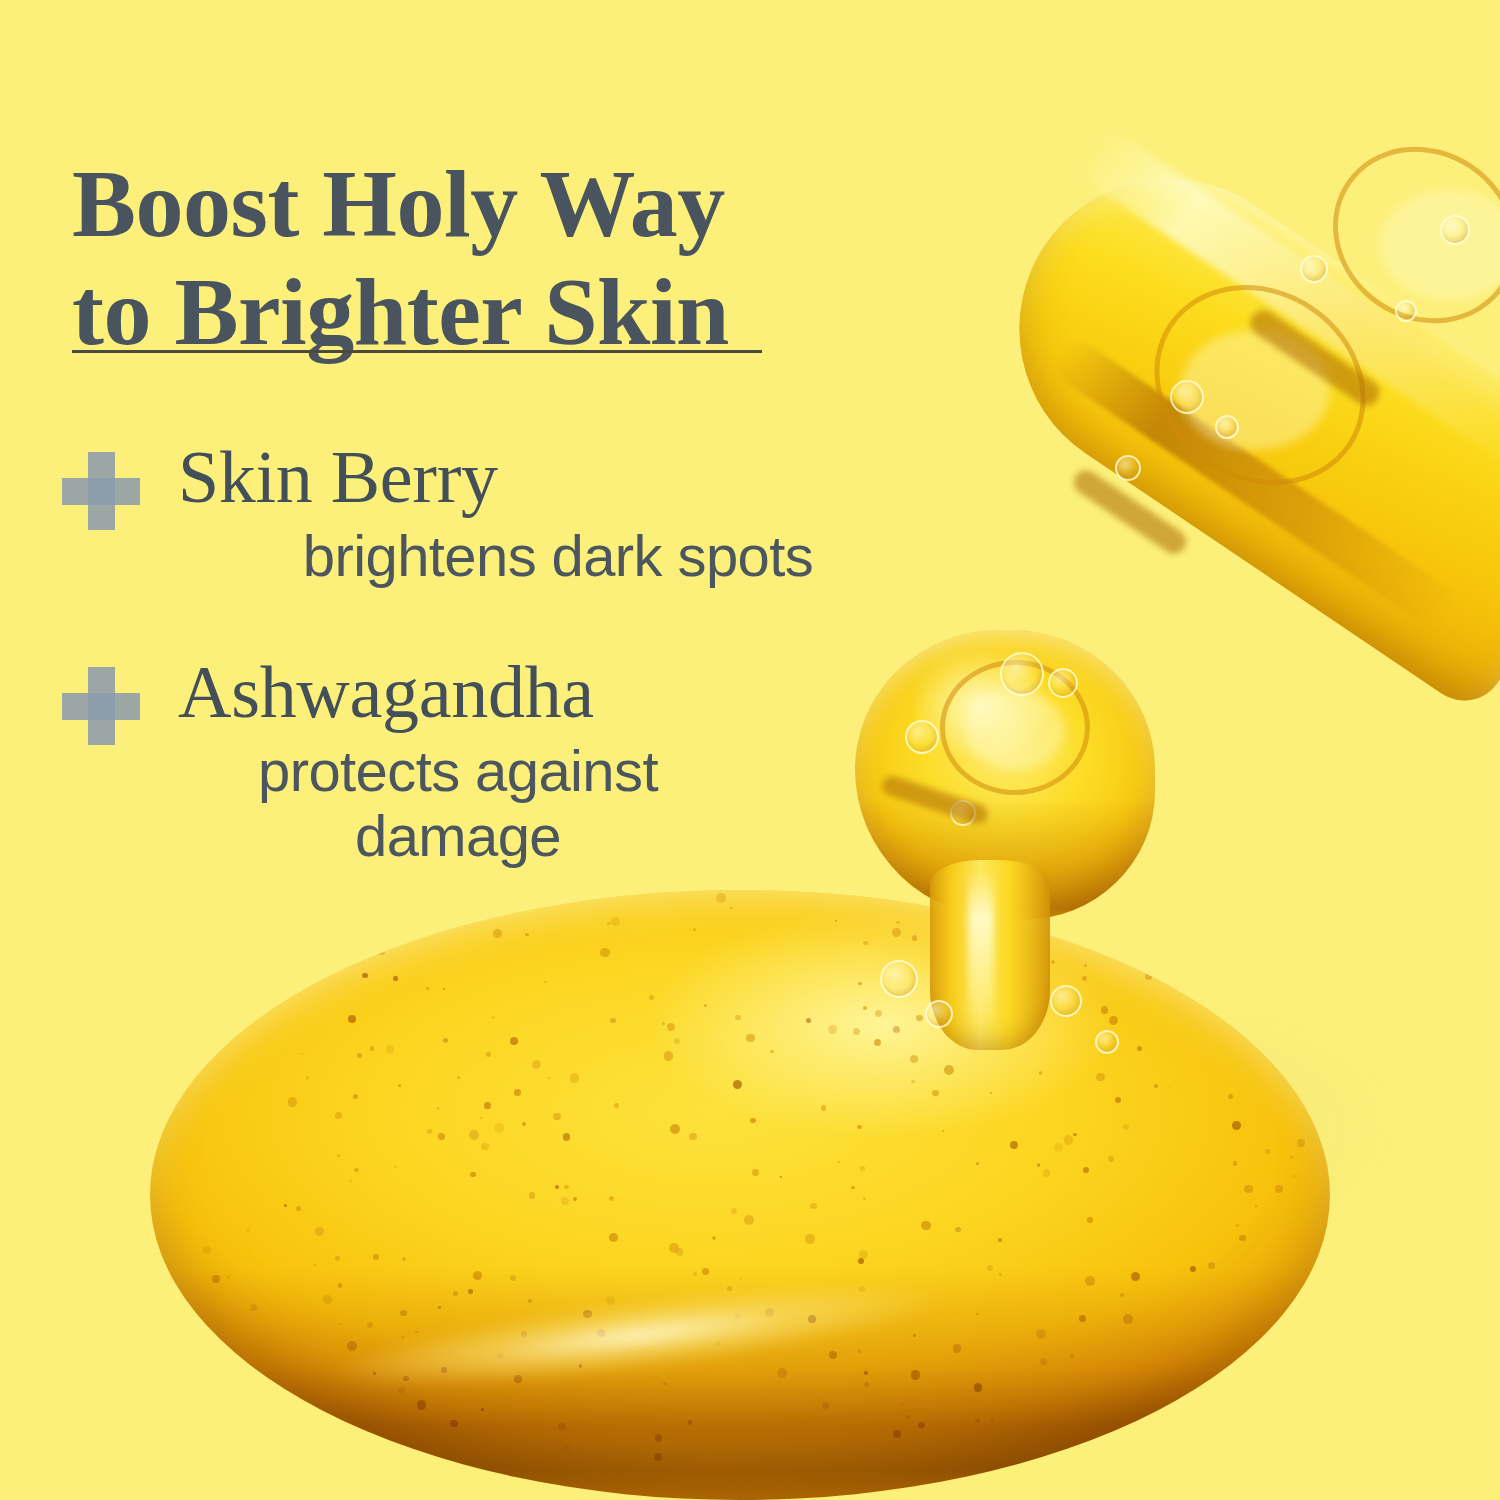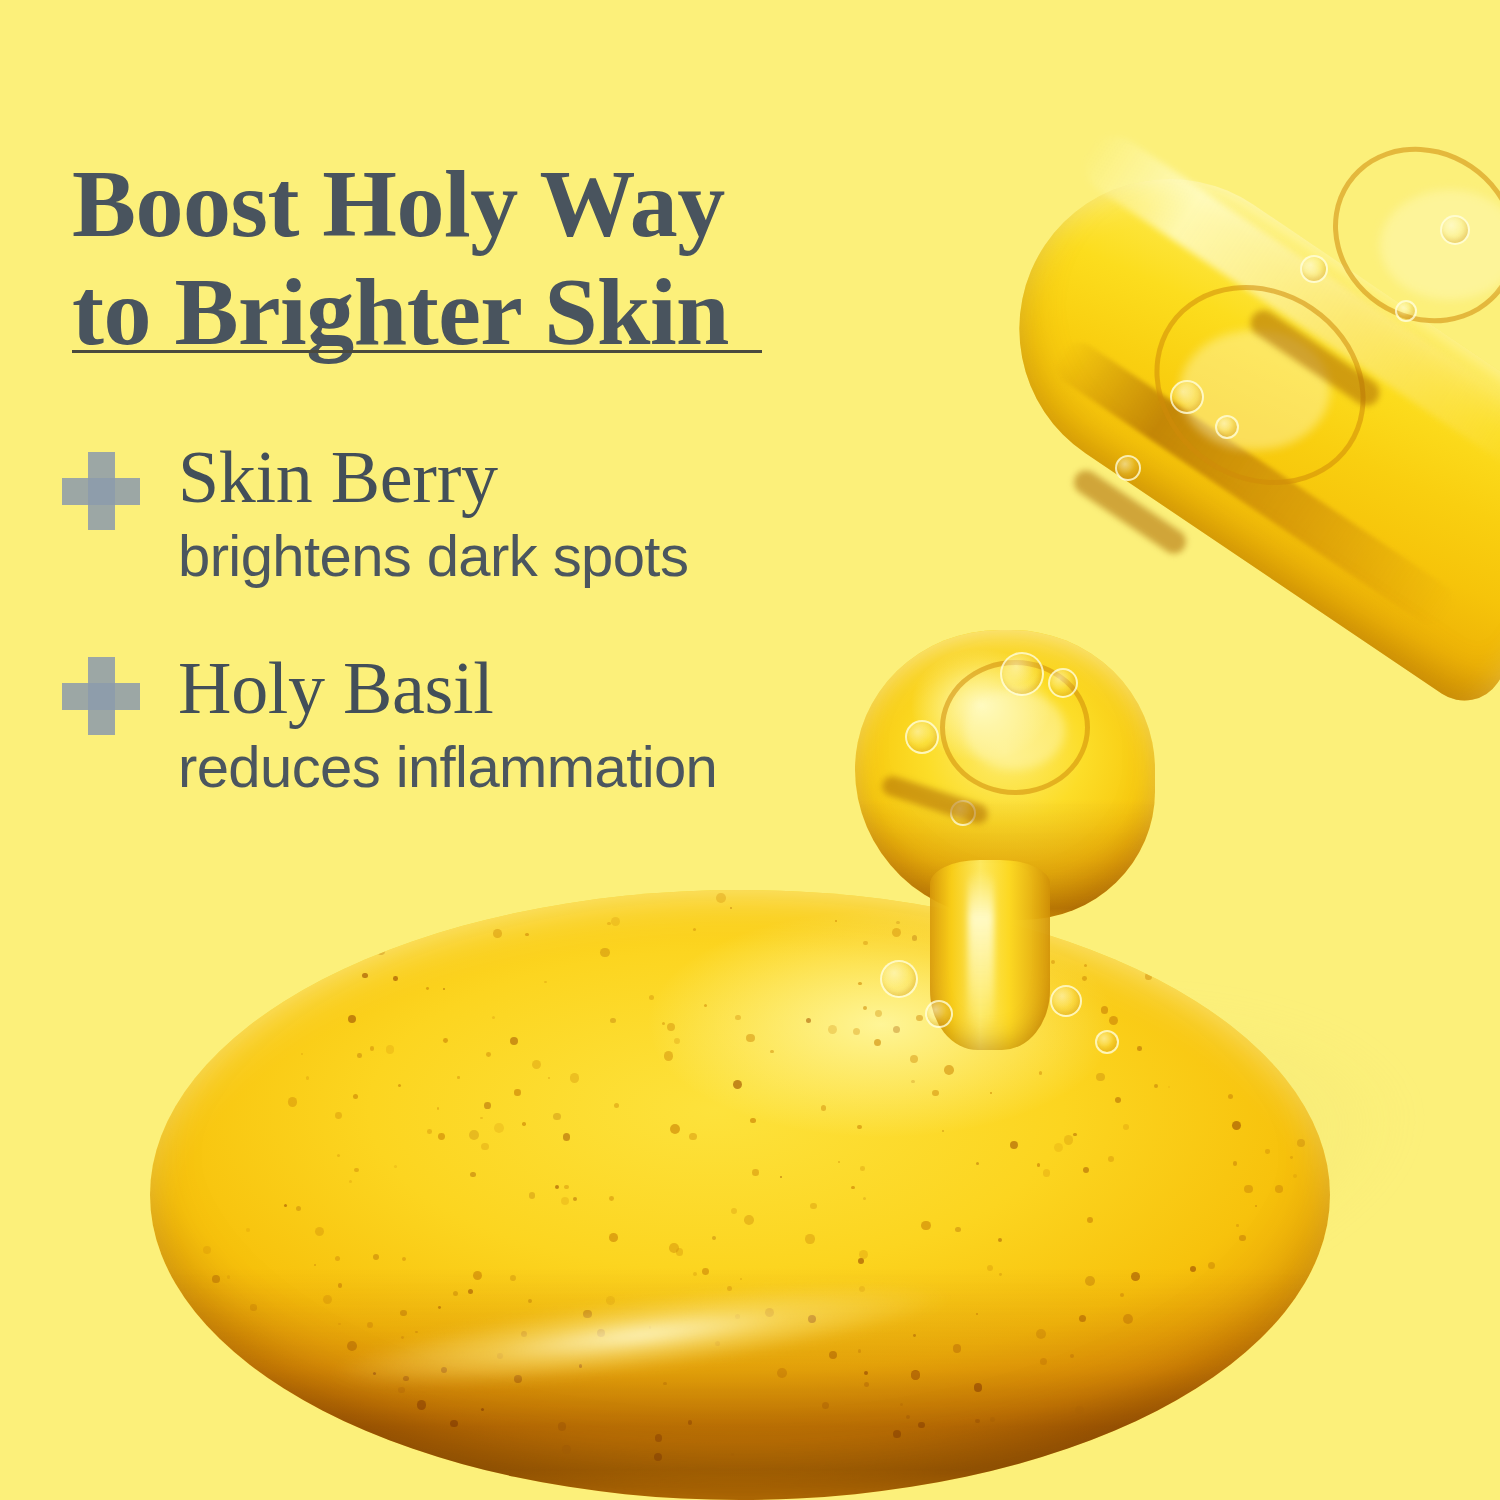--- a/index.html
+++ b/index.html
@@ -331,20 +331,21 @@
   }
 
   .bullet-sub {
     font-family: "Liberation Sans", sans-serif;
     font-size: 58px;
     line-height: 1.12;
     color: #4b565f;
     letter-spacing: -0.6px;
     margin-top: 10px;
     max-width: 760px;
+    text-align: center;
   }
 
   
   .bullet-1 .plus-icon { top: 12px; }
   .bullet-2 { margin-top: 66px; }
   .bullet-2 .plus-icon { top: 12px; }
   .bullet-3 { margin-top: 62px; }
   .bullet-3 .plus-icon { top: 6px; }
 </style>
 </head>
@@ -652,27 +653,27 @@
         <div class="plus-icon">
           <span class="bar h"></span>
           <span class="bar v"></span>
         </div>
         <div class="bullet-text">
           <div class="bullet-title">Skin Berry</div>
           <div class="bullet-sub">brightens dark spots</div>
         </div>
       </div>
 
-
-      <div class="bullet bullet-3">
+      <div class="bullet bullet-2">
         <div class="plus-icon">
           <span class="bar h"></span>
           <span class="bar v"></span>
         </div>
         <div class="bullet-text">
-          <div class="bullet-title">Holy Basil</div>
-          <div class="bullet-sub">reduces inflammation</div>
+          <div class="bullet-title">Ashwagandha</div>
+          <div class="bullet-sub" style="max-width:560px;">protects against damage</div>
         </div>
       </div>
+
 
     </div>
   </div>
 </div>
 
 </body></html>

